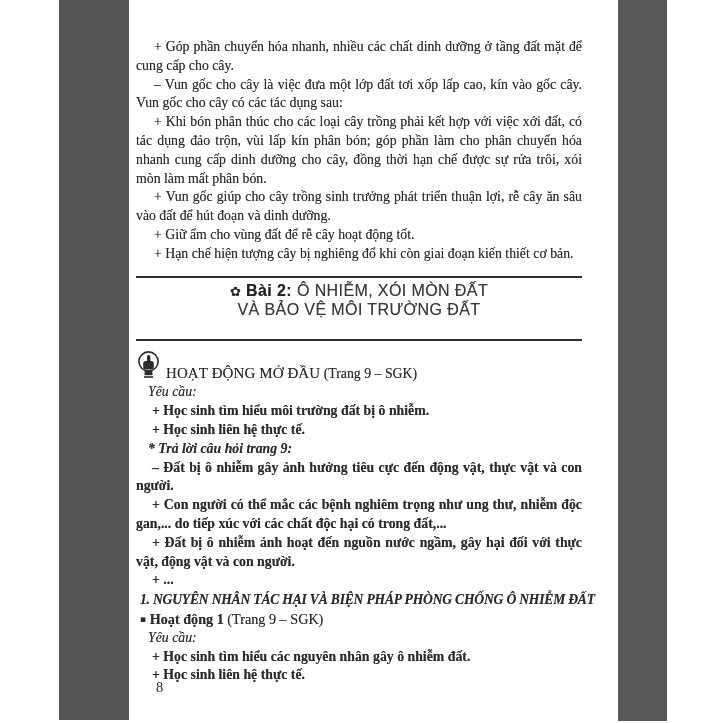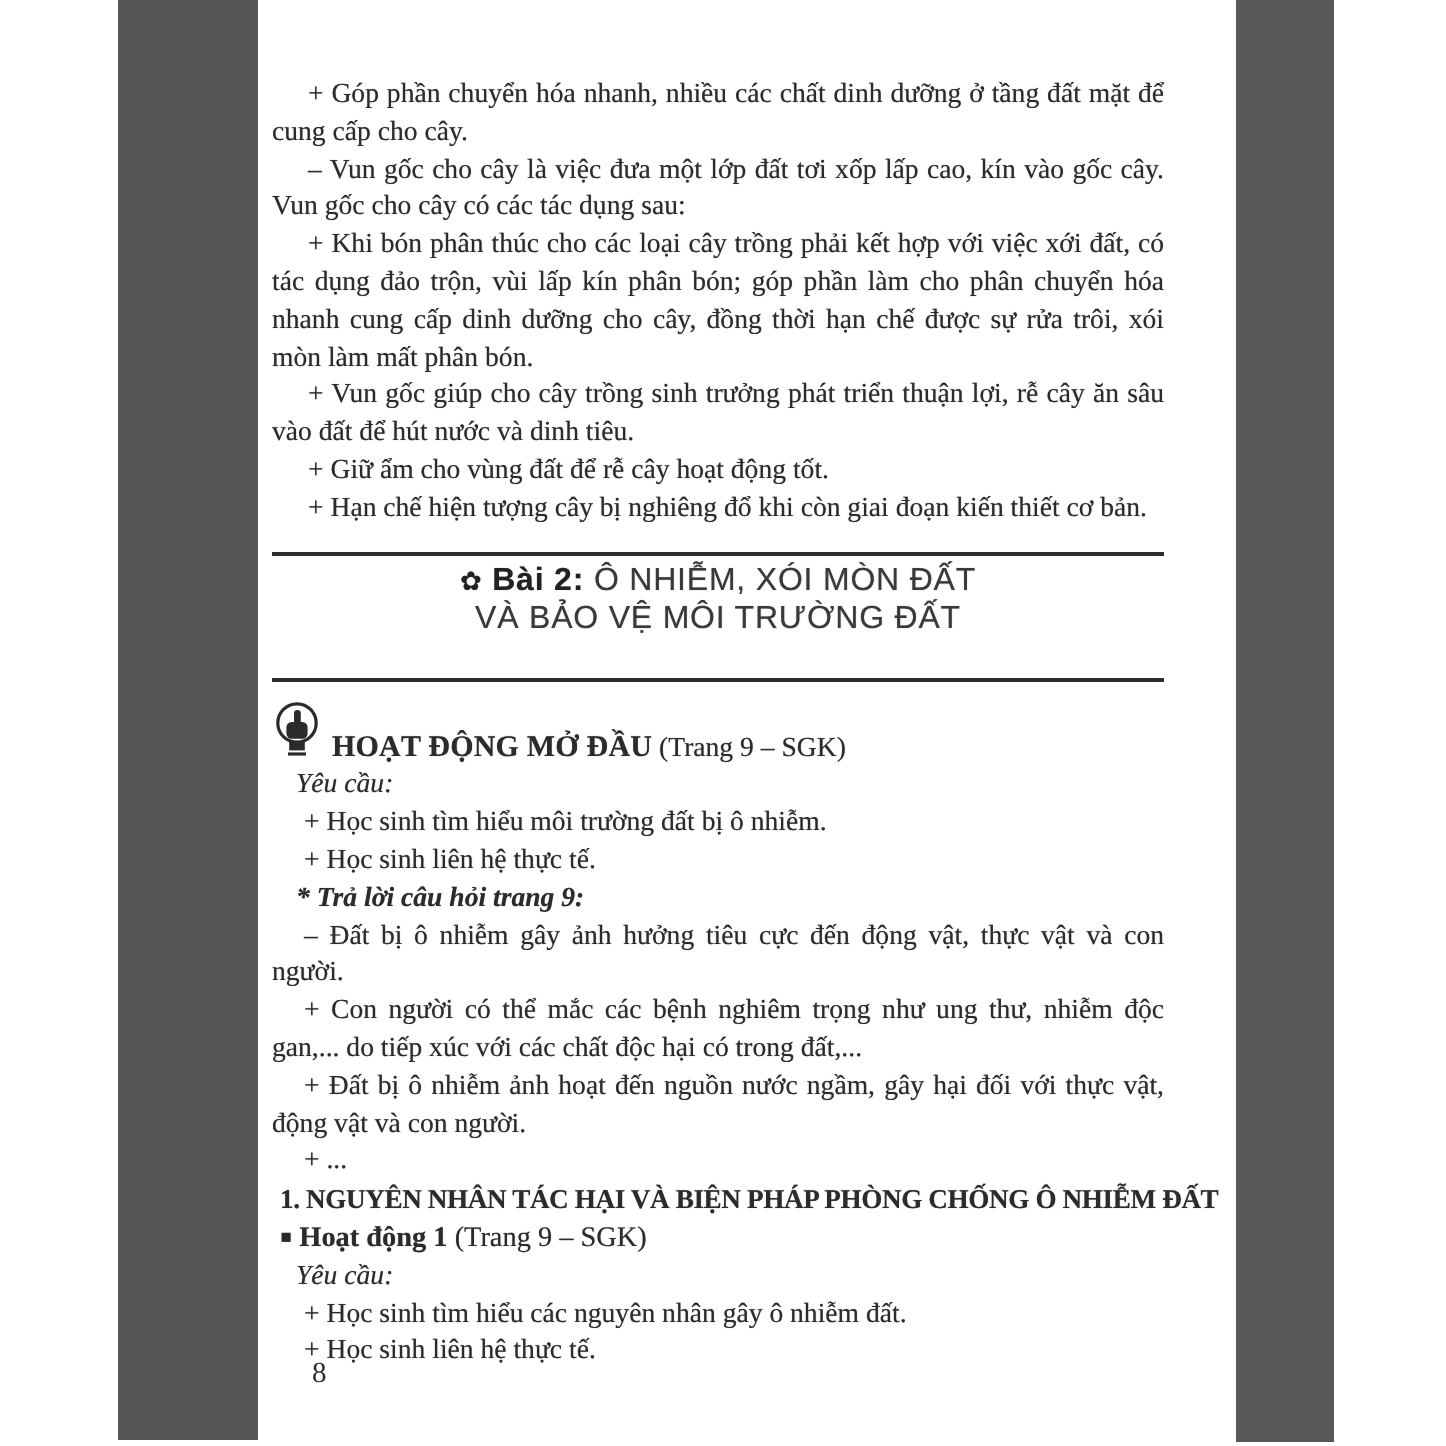--- a/index.html
+++ b/index.html
@@ -26,50 +26,50 @@
     font-family:"Liberation Sans", sans-serif;
     font-size:16px;line-height:18px;color:#3a3a3a;
     letter-spacing:.4px;text-indent:0;
   }
   .lesson-header .star{font-family:"DejaVu Sans", sans-serif;font-size:13px;color:#222;}
   .lesson-header .lesson-label{font-weight:bold;color:#222;}
   .activity-heading{
     display:flex;align-items:flex-end;margin-top:9px;text-indent:0;
   }
   .activity-heading .icon-wrap{flex:0 0 auto;margin-right:5px;margin-bottom:-3px;}
-  .activity-title{font-weight:bold;font-size:15px;letter-spacing:.1px;}
+  .activity-title{font-weight:normal;font-size:15px;letter-spacing:.1px;}
   .activity-suffix{font-weight:normal;font-size:13.8px;}
   .line{margin:0;}
   .line-italic{font-style:italic;text-indent:12px;}
   .line-bold-italic{font-style:italic;font-weight:bold;text-indent:12px;}
-  .line-plain{text-indent:16px;}
+  .line-plain{text-indent:16px;font-weight:bold;}
   .section-heading{
     margin:1px 0 0;font-weight:bold;font-size:13.6px;letter-spacing:-.2px;
-    text-indent:4px;white-space:nowrap;text-align:center;
+    text-indent:4px;white-space:nowrap;text-align:center;font-style:italic;
   }
   .sub-activity{margin:0;text-indent:4px;font-size:14.2px;}
   .sub-activity .bullet{font-family:"DejaVu Sans", sans-serif;font-size:9px;vertical-align:2px;}
   .sub-activity .sub-title{font-weight:bold;}
   .page-number{
     position:absolute;left:156px;top:679px;
     font-family:"Liberation Serif", serif;font-size:14.5px;color:#2b2b2b;
   }
 </style>
 </head>
 <body>
 
 <div class="shadow-bar bar-left"></div>
 <div class="shadow-bar bar-right"></div>
 
 <div class="page-content">
 
   <p class="para">+ Góp phần chuyển hóa nhanh, nhiều các chất dinh dưỡng ở tầng đất mặt để cung cấp cho cây.</p>
   <p class="para">– Vun gốc cho cây là việc đưa một lớp đất tơi xốp lấp cao, kín vào gốc cây. Vun gốc cho cây có các tác dụng sau:</p>
   <p class="para">+ Khi bón phân thúc cho các loại cây trồng phải kết hợp với việc xới đất, có tác dụng đảo trộn, vùi lấp kín phân bón; góp phần làm cho phân chuyển hóa nhanh cung cấp dinh dưỡng cho cây, đồng thời hạn chế được sự rửa trôi, xói mòn làm mất phân bón.</p>
-  <p class="para">+ Vun gốc giúp cho cây trồng sinh trưởng phát triển thuận lợi, rễ cây ăn sâu vào đất để hút nước và dinh tiêu.</p>
+  <p class="para">+ Vun gốc giúp cho cây trồng sinh trưởng phát triển thuận lợi, rễ cây ăn sâu vào đất để hút đoạn và dinh dưỡng.</p>
   <p class="para">+ Giữ ẩm cho vùng đất để rễ cây hoạt động tốt.</p>
   <p class="para">+ Hạn chế hiện tượng cây bị nghiêng đổ khi còn giai đoạn kiến thiết cơ bản.</p>
 
   <div class="lesson-header">
     <span class="star">✿</span>
     <span class="lesson-label">Bài 2:</span>
     <span>Ô NHIỄM, XÓI MÒN ĐẤT</span><br>
     <span>VÀ BẢO VỆ MÔI TRƯỜNG ĐẤT</span>
   </div>
 

